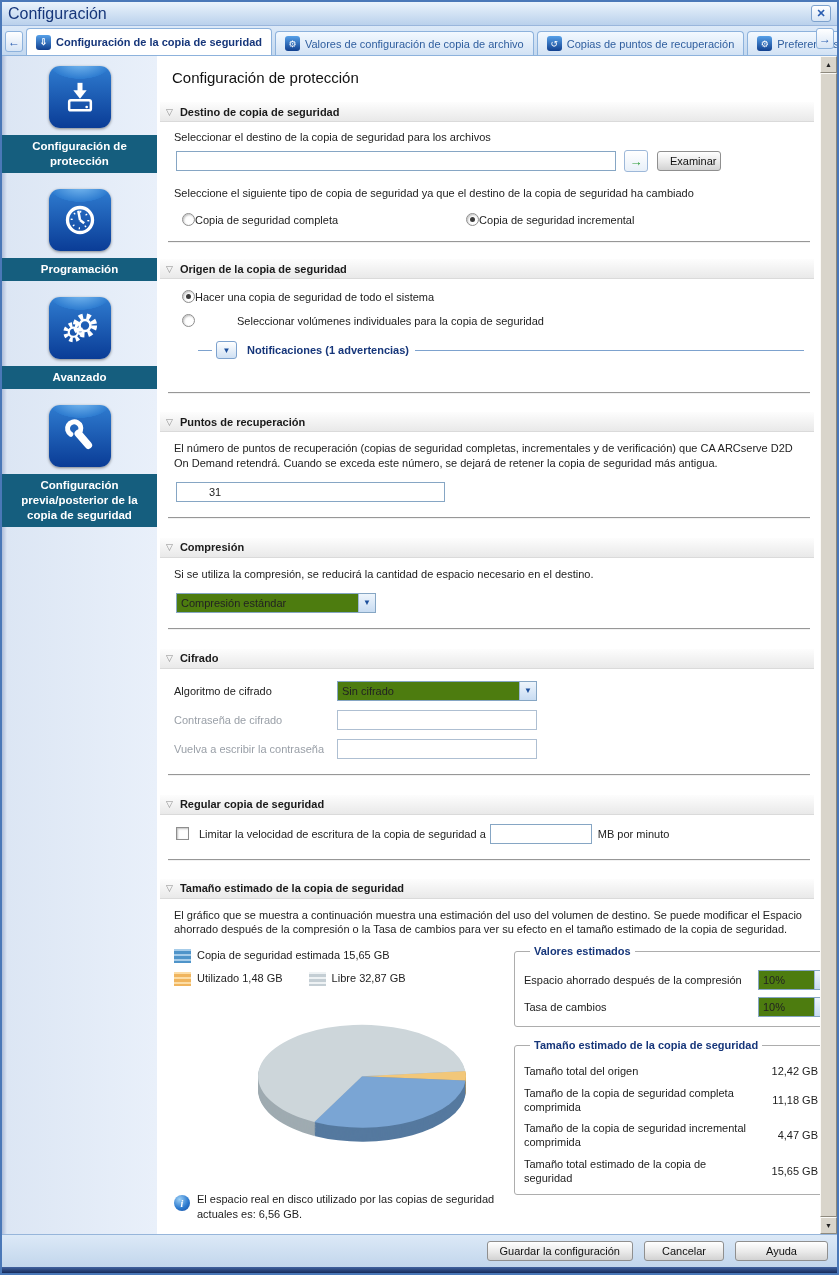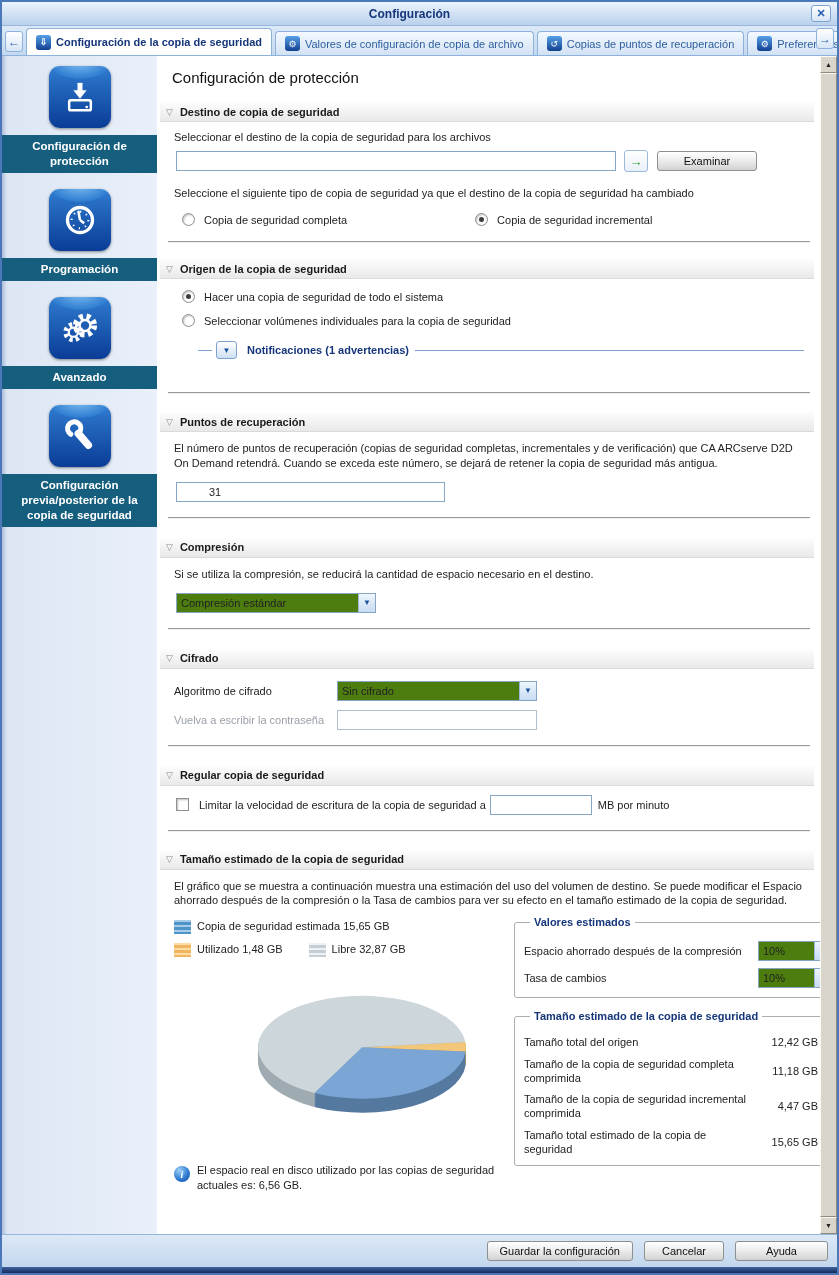--- a/index.html
+++ b/index.html
@@ -7,21 +7,21 @@
   .window{
     width:839px;height:1275px;margin:0 auto;
     border:2px solid #4a78b8;background:#cfe0f2;
     display:flex;flex-direction:column;
     font:11px "Liberation Sans",sans-serif;color:#222;
     position:relative;overflow:hidden;
   }
   
   .titlebar{height:24px;flex-shrink:0;background:linear-gradient(#eaf3fc,#bad1ec);
     border-bottom:1px solid #9ab6dc;display:flex;align-items:center;padding:0 6px;}
-  .titlebar .t{flex:1;font-weight:bold;font-size:12px;color:#16367a;text-align:center;}
+  .titlebar .t{flex:1;font-weight:normal;font-size:16px;color:#16367a;}
   .close-btn{width:20px;height:17px;border:1px solid #7da2ce;border-radius:3px;
     background:linear-gradient(#ffffff,#d7e5f5);color:#2a5db0;font-size:11px;font-weight:bold;
     display:flex;align-items:center;justify-content:center;cursor:default;}
   
   .tabbar{height:30px;flex-shrink:0;background:linear-gradient(#dce9f8,#c3d8ef);
     display:flex;align-items:flex-end;padding:3px 2px 0 3px;gap:3px;overflow:hidden;
     border-bottom:1px solid #8db2dc;position:relative;}
   .tab{display:flex;align-items:center;gap:5px;height:24px;padding:0 9px;
     border:1px solid #8db2dc;border-bottom:none;border-radius:4px 4px 0 0;
     background:linear-gradient(#f3f9ff,#d2e2f4);color:#2f5e9e;white-space:nowrap;flex-shrink:0;}
@@ -72,21 +72,21 @@
     border-radius:50%;background:#3c3c3c;}
   .chk{width:13px;height:13px;border:1px solid #8e8e8e;background:#fff;
     box-shadow:inset 1px 1px 2px rgba(0,0,0,.25);flex-shrink:0;}
   .row{display:flex;align-items:center;}
   
   .dest-row{display:flex;align-items:center;gap:8px;margin:7px 0 15px 2px;}
   .go-btn{width:24px;height:22px;border:1px solid #9db8d9;border-radius:3px;
     background:linear-gradient(#ffffff,#e8f0f9);color:#2e9e3a;font-weight:bold;font-size:13px;
     display:flex;align-items:center;justify-content:center;}
   .radio-row{display:flex;align-items:center;margin-top:14px;}
-  .radio-lbl{margin-left:9px;}
+  .radio-lbl{}
   
   .notif{display:flex;align-items:center;margin:14px 0 0 24px;}
   .nline{border-top:1px solid #7da2ce;height:1px;}
   .nline.short{width:14px;}
   .nline.long{flex:1;margin-right:2px;}
   .nbtn{width:21px;height:18px;border:1px solid #7da2ce;border-radius:3px;margin:0 4px;
     background:linear-gradient(#ffffff,#cfe0f3);color:#1c4f9c;font-size:8px;
     display:flex;align-items:center;justify-content:center;}
   .ntext{font-weight:bold;color:#16367a;margin:0 6px;white-space:nowrap;}
   .para{line-height:1.35;margin-top:9px;max-width:645px;}
@@ -209,42 +209,42 @@
 
       <div class="sec-hdr">
         <span class="tri">▽</span>
         <span>Destino de copia de seguridad</span>
       </div>
       <div class="sec-body">
         <div class="lbl" style="margin-top:9px;">Seleccionar el destino de la copia de seguridad para los archivos</div>
         <div class="dest-row">
           <input class="tbox" style="width: 440px;" value="">
           <span class="go-btn">→</span>
-          <button class="btn3d" style="width:100px;margin-left:1px;">Examinar</button>
+          <button class="btn3d" style="width:64px;margin-left:1px;">Examinar</button>
         </div>
         <div class="lbl">Seleccione el siguiente tipo de copia de seguridad ya que el destino de la copia de seguridad ha cambiado</div>
         <div class="radio-row">
           <span class="radio" style="margin-left:8px;"></span>
           <span class="radio-lbl">Copia de seguridad completa</span>
           <span class="radio sel" style="margin-left:128px;"></span>
           <span class="radio-lbl">Copia de seguridad incremental</span>
         </div>
       </div>
       <div class="hr"></div>
 
       <div class="sec-hdr" style="margin-top:16px;">
         <span class="tri">▽</span>
         <span>Origen de la copia de seguridad</span>
       </div>
       <div class="sec-body">
         <div class="row" style="margin-top:11px;">
           <span class="radio sel" style="margin-left:8px;"></span>
           <span class="radio-lbl">Hacer una copia de seguridad de todo el sistema</span>
         </div>
-        <div class="row" style="margin-top:11px;">
+        <div class="row" style="margin-top:11px;gap:42px;">
           <span class="radio" style="margin-left:8px;"></span>
           <span class="radio-lbl">Seleccionar volúmenes individuales para la copia de seguridad</span>
         </div>
         <div class="notif">
           <span class="nline short"></span>
           <span class="nbtn">▼</span>
           <span class="ntext">Notificaciones (1 advertencias)</span>
           <span class="nline long"></span>
         </div>
         <div style="height:18px;"></div>
@@ -278,20 +278,24 @@
         <span class="tri">▽</span>
         <span>Cifrado</span>
       </div>
       <div class="sec-body">
         <div class="form-row" style="margin-top:12px;">
           <span class="form-label lbl">Algoritmo de cifrado</span>
           <div class="dd" style="width:200px;">
             <span class="val">Sin cifrado</span>
             <span class="dbtn">▼</span>
           </div>
+        </div>
+        <div class="form-row">
+          <span class="form-label lbl dim">Contraseña de cifrado</span>
+          <input class="tbox" style="width: 200px; border-color: rgb(174, 191, 210);" disabled="" value="">
         </div>
         <div class="form-row">
           <span class="form-label lbl dim">Vuelva a escribir la contraseña</span>
           <input class="tbox" style="width: 200px; border-color: rgb(174, 191, 210);" disabled="" value="">
         </div>
       </div>
       <div class="hr"></div>
 
       <div class="sec-hdr" style="margin-top:19px;">
         <span class="tri">▽</span>

